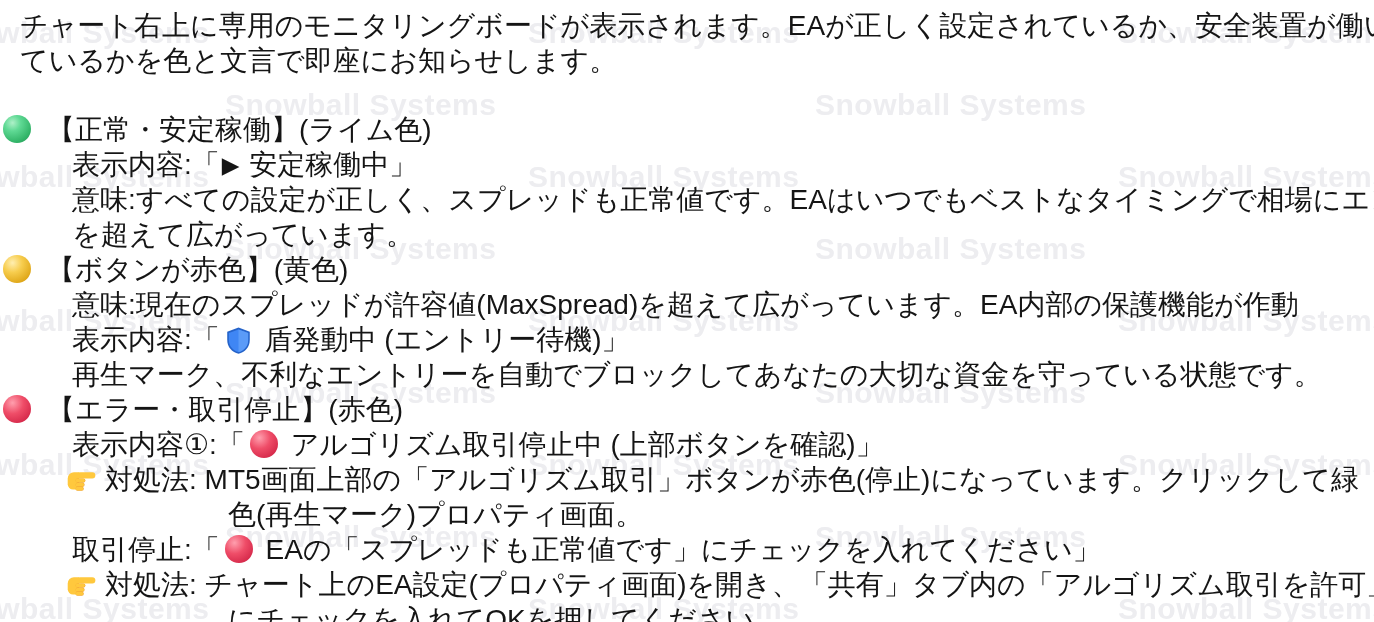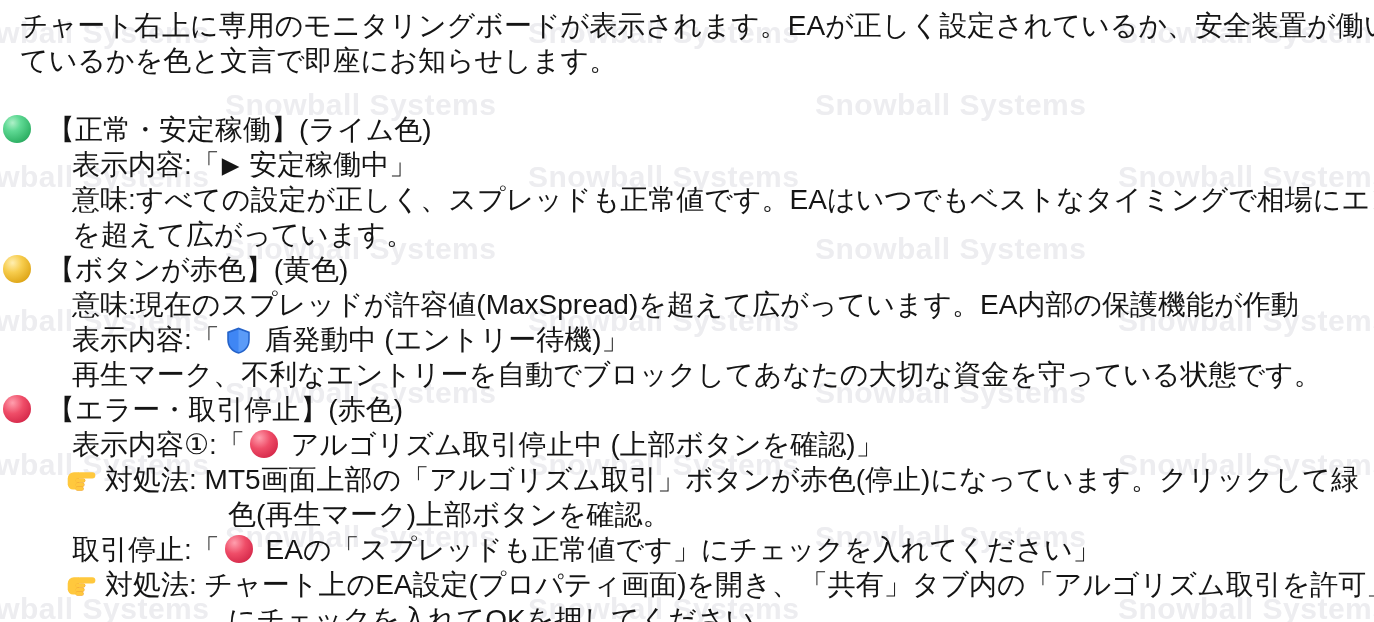--- a/index.html
+++ b/index.html
@@ -140,21 +140,21 @@
         <div class="line remedy"><span><svg class="svg-hand" width="33" height="33" viewBox="0 0 40 40">
               <rect x="16" y="10" width="22" height="7.5" rx="3.7" fill="#ffc83d"></rect>
               <path d="M4.5 17.5 a7.5 7.5 0 0 1 7.5 -7.5 h6.5 v21 h-7.5 a6.5 6.5 0 0 1 -6.5 -6.5 z" fill="#ffc83d"></path>
               <rect x="14" y="17.5" width="12" height="5.2" rx="2.6" fill="#f2a735"></rect>
               <rect x="14" y="17.8" width="11.4" height="4.4" rx="2.2" fill="#ffc83d"></rect>
               <rect x="14" y="22.8" width="11" height="5" rx="2.5" fill="#f2a735"></rect>
               <rect x="14" y="23.1" width="10.4" height="4.2" rx="2.1" fill="#ffc83d"></rect>
               <rect x="14" y="27.6" width="10" height="4.8" rx="2.4" fill="#f2a735"></rect>
               <rect x="14" y="27.9" width="9.4" height="4" rx="2" fill="#ffc83d"></rect>
             </svg></span><span>対処法: MT5画面上部の「アルゴリズム取引」ボタンが赤色(停止)になっています。クリックして緑</span></div>
-        <div class="line cont"><span>色(再生マーク)上部ボタンを確認。</span></div>
+        <div class="line cont"><span>色(再生マーク)プロパティ画面。</span></div>
         <div class="line sub"><span>取引停止:「</span><span class="sphere red inline-sphere"></span><span> EAの「スプレッドも正常値です」にチェックを入れてください」</span></div>
         <div class="line remedy"><span><svg class="svg-hand" width="33" height="33" viewBox="0 0 40 40">
               <rect x="16" y="10" width="22" height="7.5" rx="3.7" fill="#ffc83d"></rect>
               <path d="M4.5 17.5 a7.5 7.5 0 0 1 7.5 -7.5 h6.5 v21 h-7.5 a6.5 6.5 0 0 1 -6.5 -6.5 z" fill="#ffc83d"></path>
               <rect x="14" y="17.5" width="12" height="5.2" rx="2.6" fill="#f2a735"></rect>
               <rect x="14" y="17.8" width="11.4" height="4.4" rx="2.2" fill="#ffc83d"></rect>
               <rect x="14" y="22.8" width="11" height="5" rx="2.5" fill="#f2a735"></rect>
               <rect x="14" y="23.1" width="10.4" height="4.2" rx="2.1" fill="#ffc83d"></rect>
               <rect x="14" y="27.6" width="10" height="4.8" rx="2.4" fill="#f2a735"></rect>
               <rect x="14" y="27.9" width="9.4" height="4" rx="2" fill="#ffc83d"></rect>

